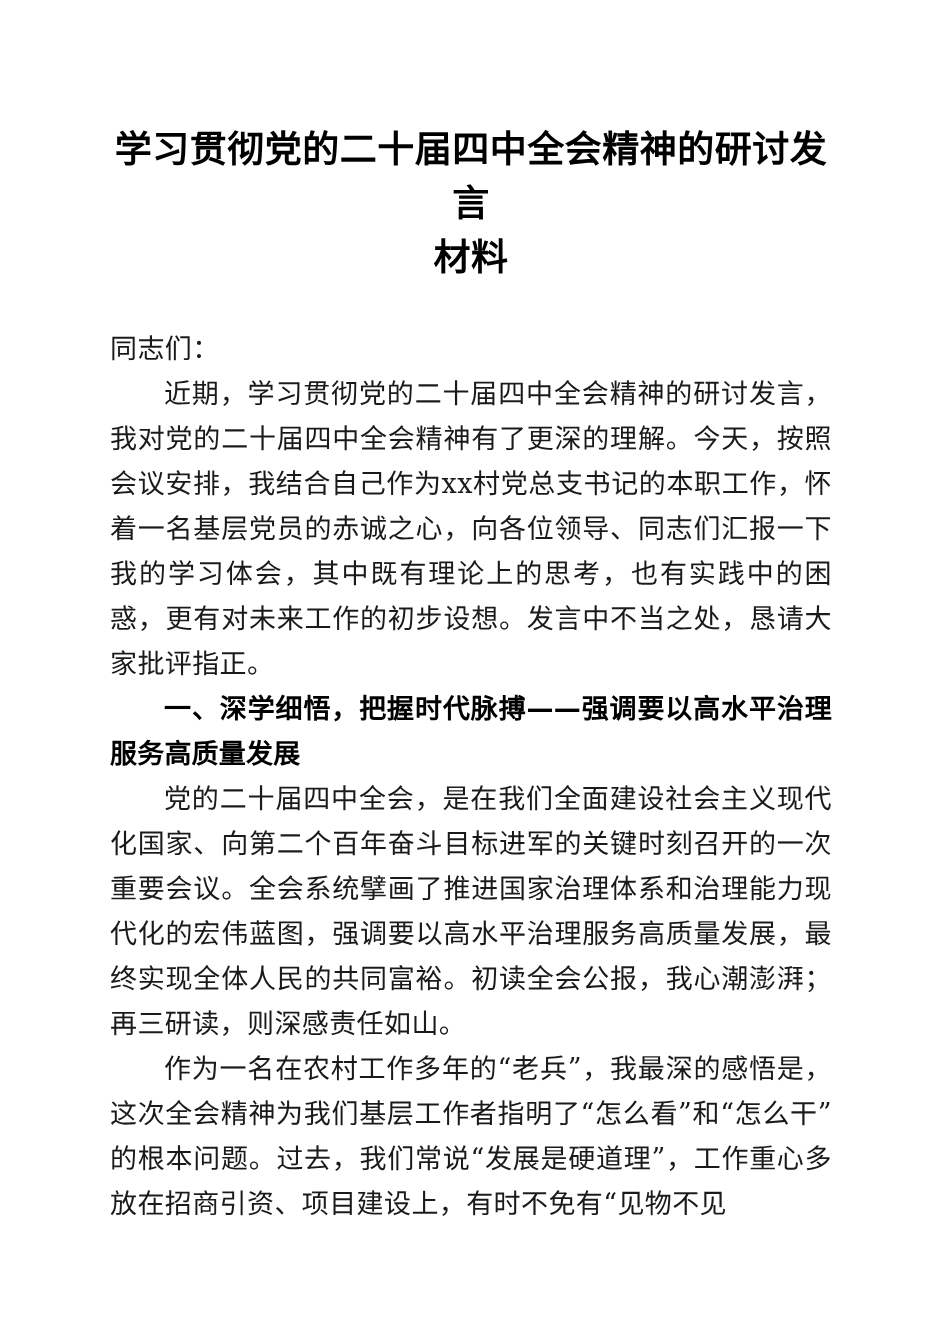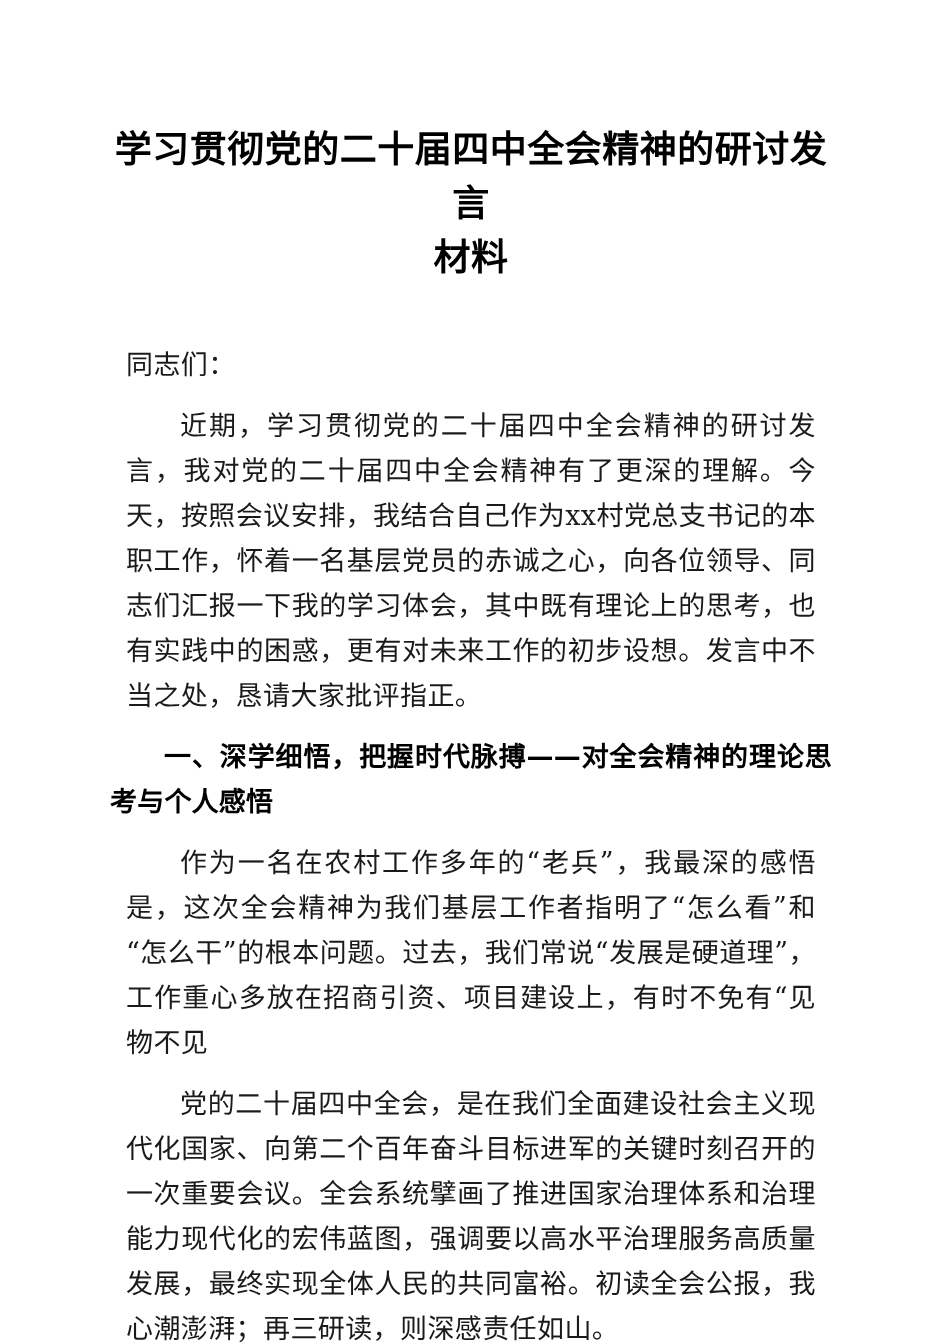--- a/index.html
+++ b/index.html
@@ -43,21 +43,21 @@
   
   .body-block {
     padding-top: 42px;
   }
 
   p.para {
     font-family: "DejaVu Serif", "Liberation Serif", serif;
     font-size: 27px;
     line-height: 45px;
     color: #1a1a1a;
-    margin: 16px;
+    margin: 0;
     text-align: justify;
     text-justify: inter-ideograph;
     letter-spacing: 0.4px;
     -webkit-font-smoothing: antialiased;
   }
 
   p.indent {
     text-indent: 2em;
   }
 
@@ -91,21 +91,21 @@
       <span>材料</span>
     </h1>
 
     <div class="body-block">
 
       <p class="para flush">同志们：</p>
 
 
       <p class="para indent">近期，学习贯彻党的二十届四中全会精神的研讨发言，我对党的二十届四中全会精神有了更深的理解。今天，按照会议安排，我结合自己作为xx村党总支书记的本职工作，怀着一名基层党员的赤诚之心，向各位领导、同志们汇报一下我的学习体会，其中既有理论上的思考，也有实践中的困惑，更有对未来工作的初步设想。发言中不当之处，恳请大家批评指正。</p>
 
-      <p class="section-heading">一、深学细悟，把握时代脉搏——对全会精神的理论思考与个人感悟</p>
+      <p class="section-heading">一、深学细悟，把握时代脉搏——强调要以高水平治理服务高质量发展</p>
+
+      <p class="para indent">党的二十届四中全会，是在我们全面建设社会主义现代化国家、向第二个百年奋斗目标进军的关键时刻召开的一次重要会议。全会系统擘画了推进国家治理体系和治理能力现代化的宏伟蓝图，强调要以高水平治理服务高质量发展，最终实现全体人民的共同富裕。初读全会公报，我心潮澎湃；再三研读，则深感责任如山。</p>
 
       <p class="para indent">作为一名在农村工作多年的“老兵”，我最深的感悟是，这次全会精神为我们基层工作者指明了“怎么看”和“怎么干”的根本问题。过去，我们常说“发展是硬道理”，工作重心多放在招商引资、项目建设上，有时不免有“见物不见</p>
-
-      <p class="para indent">党的二十届四中全会，是在我们全面建设社会主义现代化国家、向第二个百年奋斗目标进军的关键时刻召开的一次重要会议。全会系统擘画了推进国家治理体系和治理能力现代化的宏伟蓝图，强调要以高水平治理服务高质量发展，最终实现全体人民的共同富裕。初读全会公报，我心潮澎湃；再三研读，则深感责任如山。</p>
 
     </div>
   </div>
 </div>
 
 </body></html>

